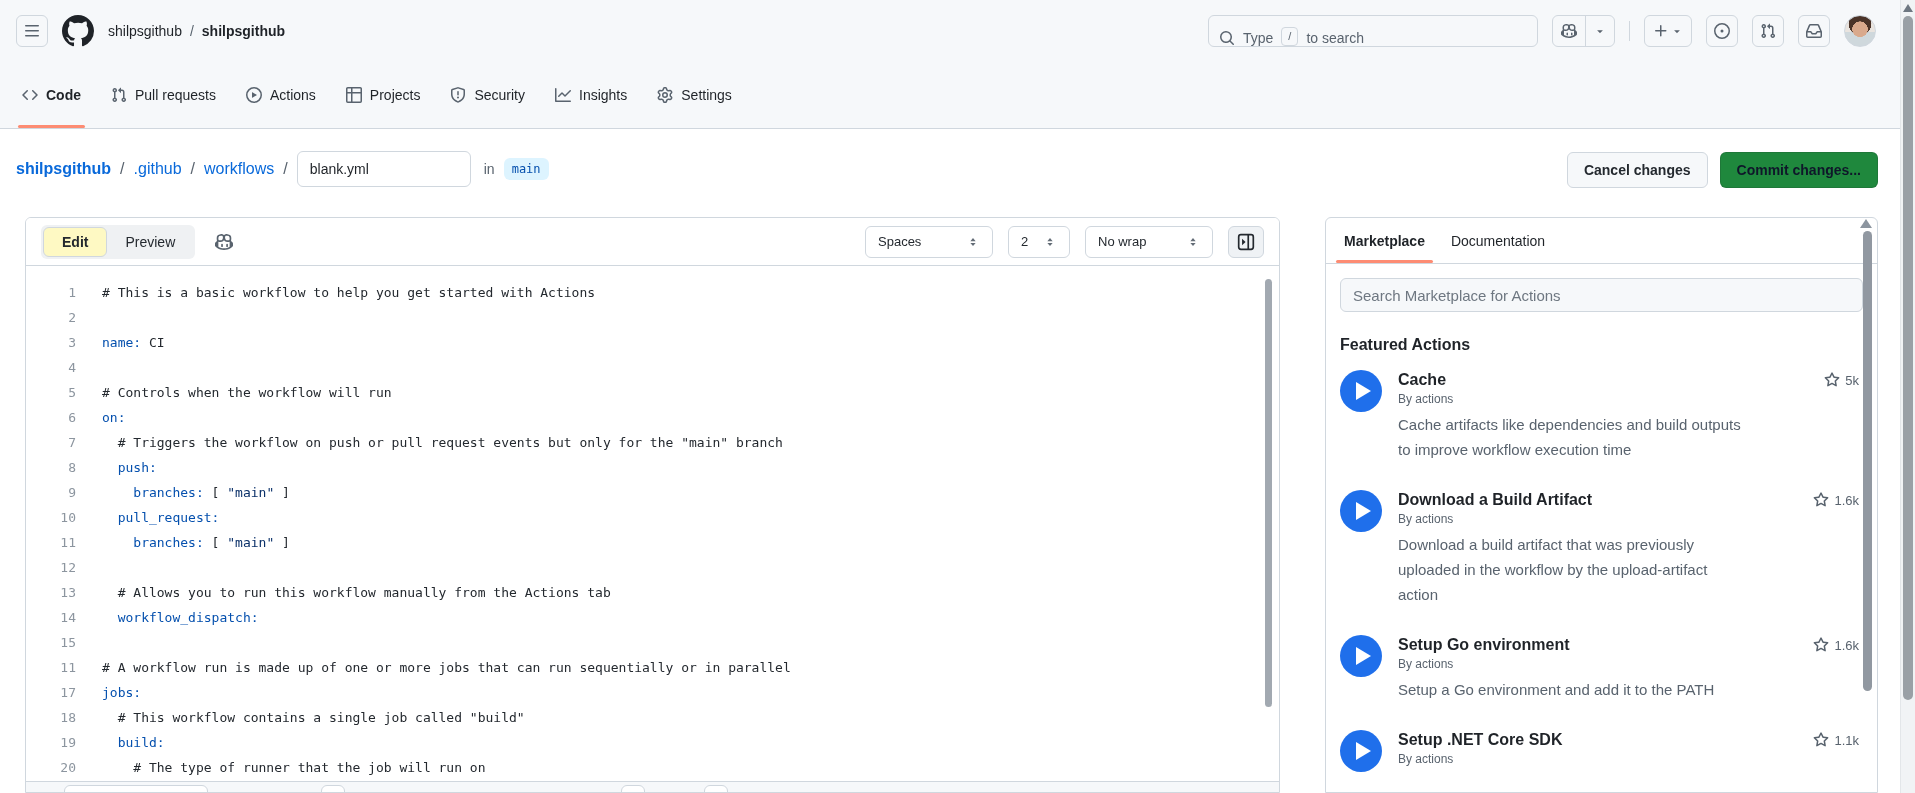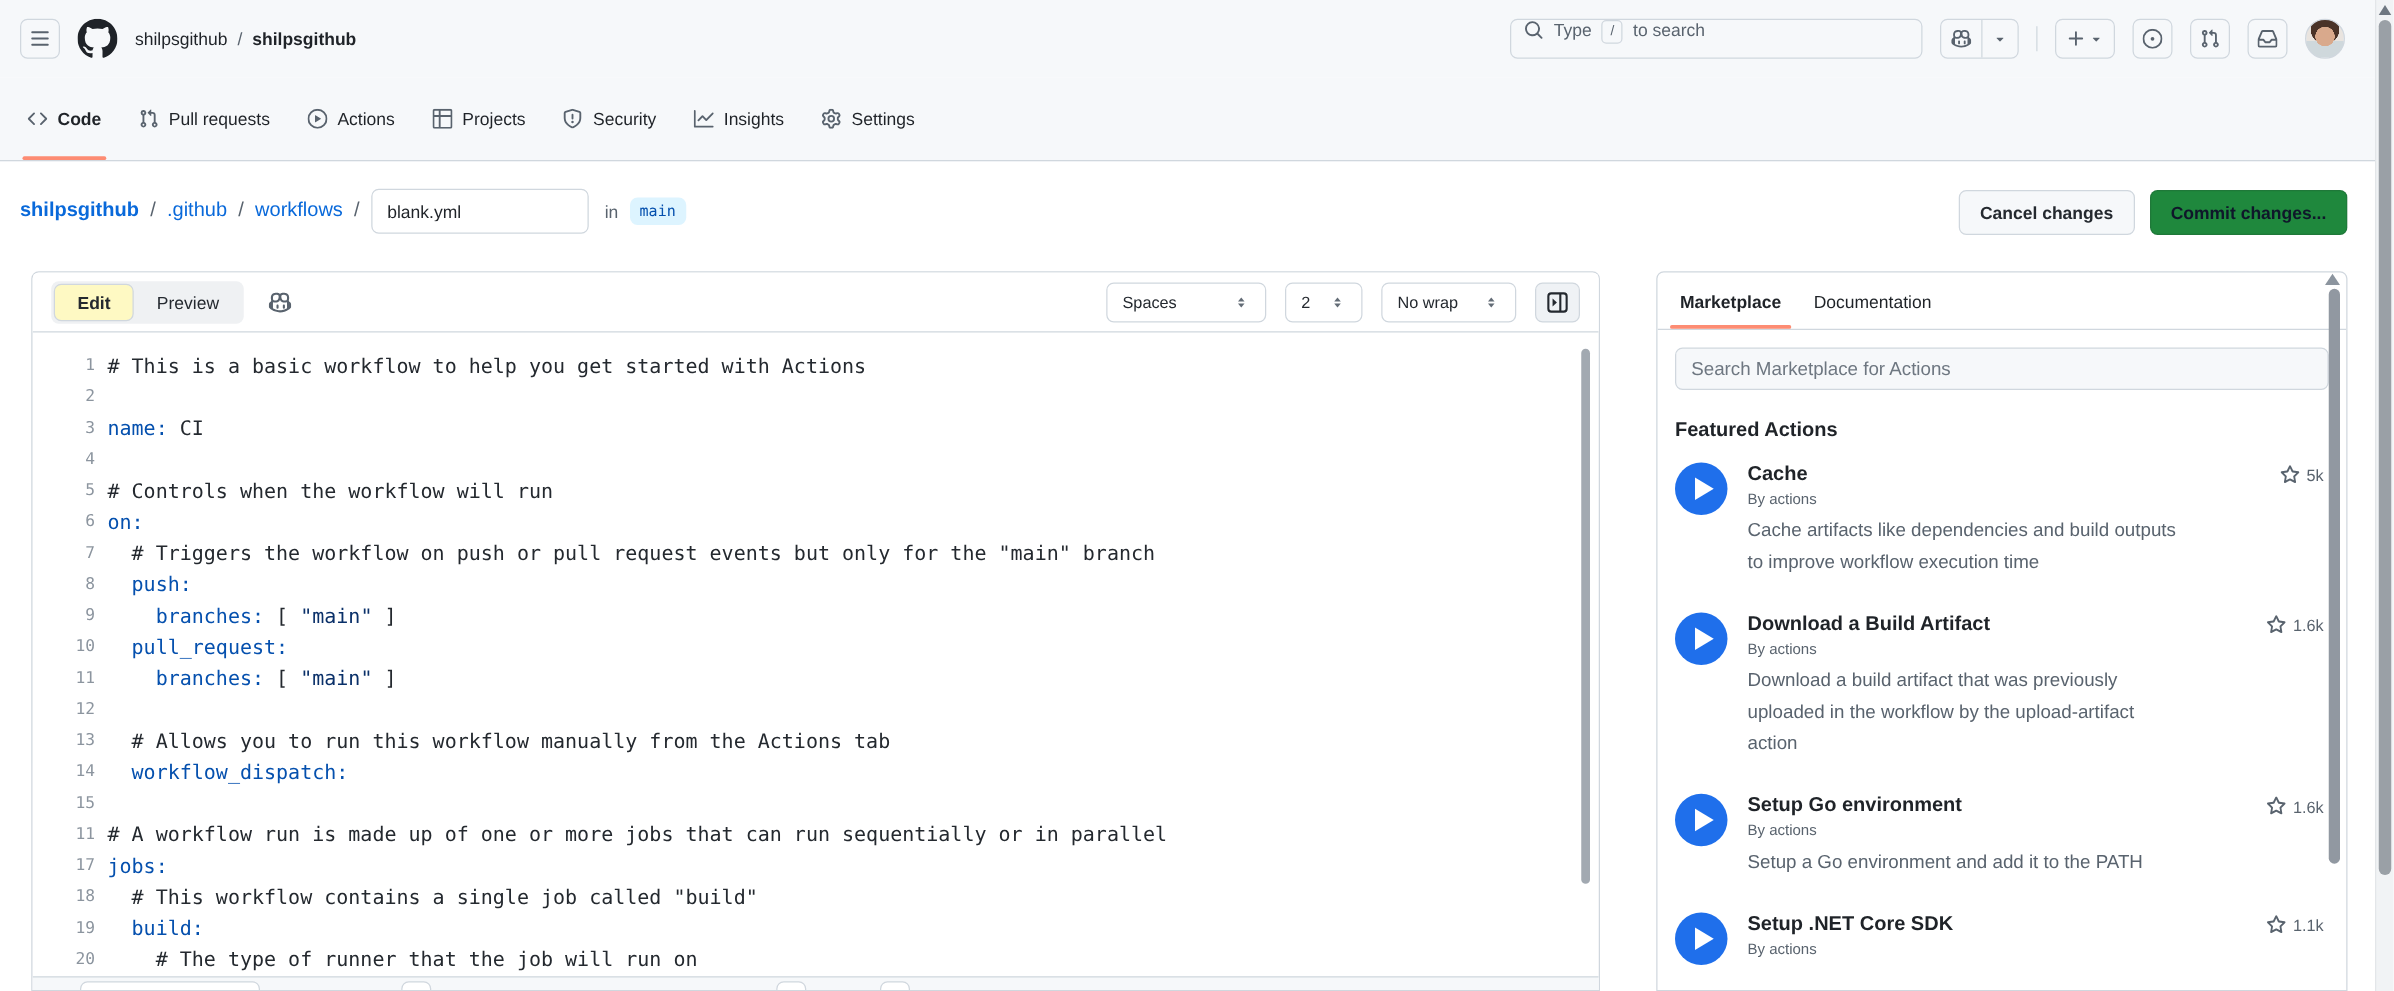--- a/index.html
+++ b/index.html
@@ -26,21 +26,21 @@
   .icon-btn svg { fill: #59636e; }
   .gh-logo { color: #1f2328; flex: none; display: flex; align-items: center; }
   .gh-logo svg { fill: #1f2328; }
   .hdr-crumb { display: flex; align-items: center; gap: 8px; font-size: 14px; white-space: nowrap; }
   .hdr-crumb .sep { color: #59636e; }
   .hdr-crumb .owner { color: #1f2328; }
   .hdr-crumb .repo { font-weight: 700; color: #1f2328; }
   .hdr-right { margin-left: auto; display: flex; align-items: center; gap: 14px; }
   .search-box {
     width: 330px; height: 32px; border: 1px solid #d0d7de; border-radius: 6px;
-    display: flex; align-items: flex-start; gap: 8px; padding: 0 10px; color: #59636e;
+    display: flex; align-items: flex-end; gap: 8px; padding: 0 10px; color: #59636e;
     background: #f6f8fa; cursor: text;
   }
   .search-box svg { fill: #59636e; flex: none; }
   .slash-key {
     border: 1px solid #d0d7de; border-radius: 4px; font-size: 11px; line-height: 1;
     padding: 3px 6px; color: #59636e; background: #f6f8fa;
   }
   .split-btn {
     height: 32px; border: 1px solid #d0d7de; border-radius: 6px; background: transparent;
     display: flex; align-items: stretch; cursor: pointer; flex: none;
@@ -132,21 +132,21 @@
   }
   .panel-toggle-btn svg { stroke: #24292f; fill: #24292f; }
 
   .code-area { position: relative; height: 516px; padding-top: 14px; cursor: text; overflow: hidden; }
   .cm-line { display: flex; height: 25px; align-items: center; }
   .cm-line .ln {
     width: 50px; flex: none; text-align: right; color: #8c959f; font-size: 13px;
     font-family: "DejaVu Sans Mono", "Liberation Mono", monospace; padding-right: 0;
   }
   .cm-line .code {
-    margin-left: 10px; white-space: pre; font-size: 16px; line-height: 25px;
+    margin-left: 26px; white-space: pre; font-size: 13px; line-height: 25px;
     font-family: "DejaVu Sans Mono", "Liberation Mono", monospace; color: #24292f;
   }
   .tok-k { color: #0550ae; text-align: right; }
   .tok-s { color: #0a3069; }
   .tok-c { color: #24292f; }
   .tok-p { color: #24292f; }
   .editor-scrollbar {
     position: absolute; right: 7px; top: 61px; width: 7px; height: 428px;
     background: #a2a9b1; border-radius: 4px; cursor: grab;
   }
@@ -407,21 +407,21 @@
       </button>
       <button class="select-btn" style="width:62px">
         <span>2</span>
         <span>
           <svg width="14" height="14" viewBox="0 0 16 16">
               <path d="M8 3.5 11 7H5z"></path>
               <path d="M8 12.5 5 9h6z"></path>
             </svg>
         </span>
       </button>
-      <button class="select-btn" style="width:108px">
+      <button class="select-btn" style="width:128px">
         <span>No wrap</span>
         <span>
           <svg width="14" height="14" viewBox="0 0 16 16">
               <path d="M8 3.5 11 7H5z"></path>
               <path d="M8 12.5 5 9h6z"></path>
             </svg>
         </span>
       </button>
       <button class="panel-toggle-btn">
         <span>

